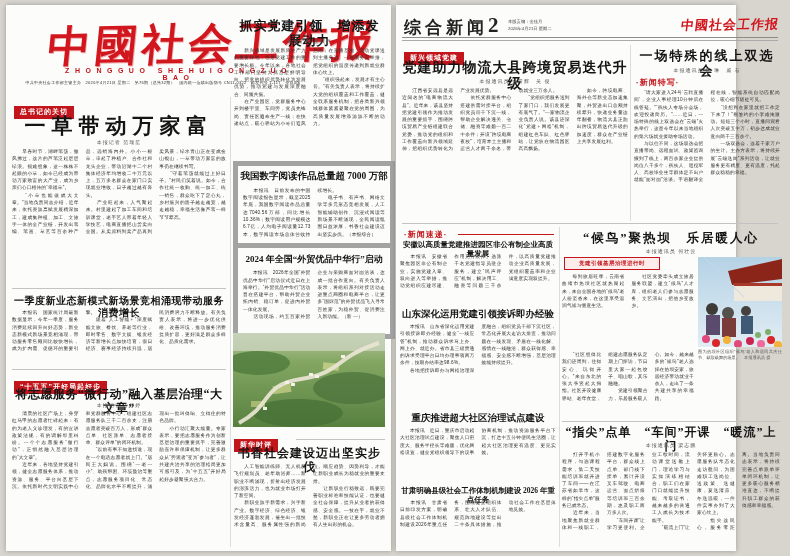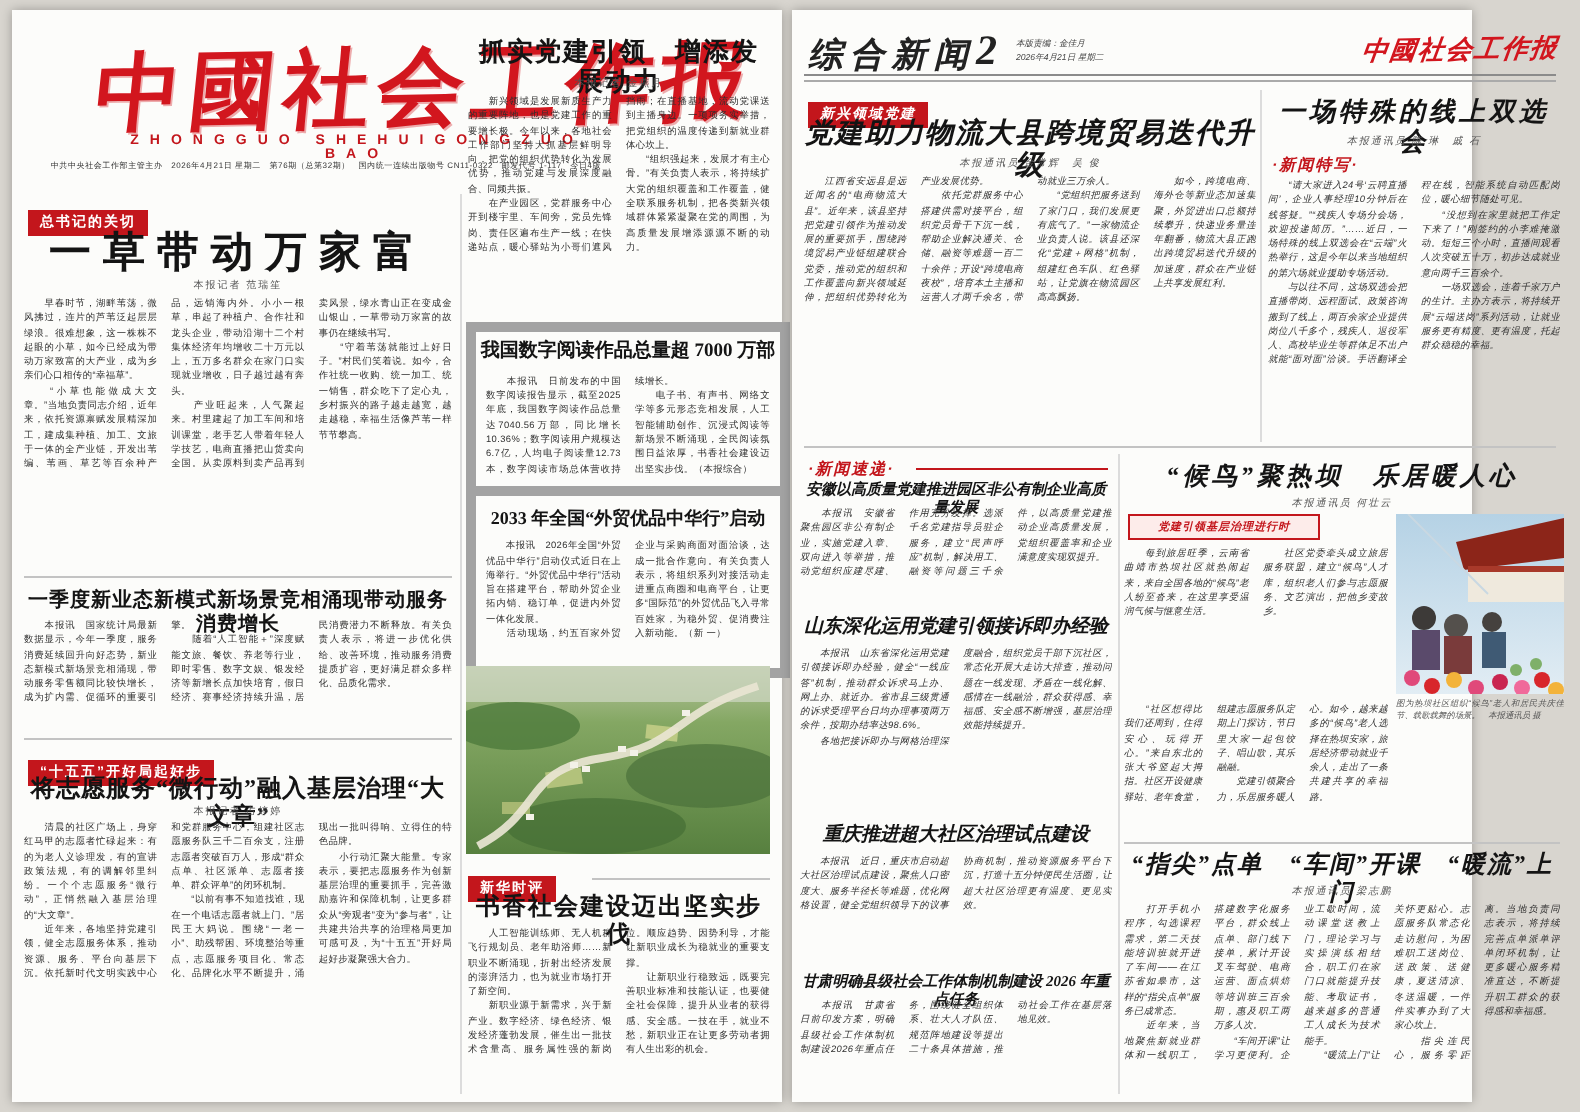--- a/index.html
+++ b/index.html
@@ -81,21 +81,21 @@
 　　在产业园区，党群服务中心开到楼宇里、车间旁，党员先锋岗、责任区遍布生产一线；在快递站点，暖心驿站为小哥们遮风挡雨；在直播基地，流动党课送到主播身边。一项项务实举措，把党组织的温度传递到新就业群体心坎上。
 　　“组织强起来，发展才有主心骨。”有关负责人表示，将持续扩大党的组织覆盖和工作覆盖，健全联系服务机制，把各类新兴领域群体紧紧凝聚在党的周围，为高质量发展增添源源不断的动力。</div>
 
     <div class="abs boxed" style="left:227px;top:156px;width:152px;height:77px;">
       <div class="hl" style="margin-top:5px;font-size:9.5px;">我国数字阅读作品总量超 7000 万部</div>
       <div class="body c2" style="margin:5px 5px 0;height:55px;">　　本报讯　日前发布的中国数字阅读报告显示，截至2025年底，我国数字阅读作品总量达7040.56万部，同比增长10.36%；数字阅读用户规模达6.7亿，人均电子阅读量12.73本，数字阅读市场总体营收持续增长。
 　　电子书、有声书、网络文学等多元形态竞相发展，人工智能辅助创作、沉浸式阅读等新场景不断涌现，全民阅读氛围日益浓厚，书香社会建设迈出坚实步伐。（本报综合）</div>
     </div>
 
     <div class="abs boxed" style="left:227px;top:238px;width:152px;height:86px;">
-      <div class="hl" style="margin-top:6px;font-size:9px;">2033 年全国“外贸优品中华行”启动</div>
+      <div class="hl" style="margin-top:6px;font-size:9px;">2024 年全国“外贸优品中华行”启动</div>
       <div class="body c2" style="margin:5px 5px 0;height:62px;">　　本报讯　2026年全国“外贸优品中华行”启动仪式近日在上海举行。“外贸优品中华行”活动旨在搭建平台，帮助外贸企业拓内销、稳订单，促进内外贸一体化发展。
 　　活动现场，约五百家外贸企业与采购商面对面洽谈，达成一批合作意向。有关负责人表示，将组织系列对接活动走进重点商圈和电商平台，让更多“国际范”的外贸优品飞入寻常百姓家，为稳外贸、促消费注入新动能。（新 一）</div>
     </div>
 
     <div class="abs" style="left:227px;top:328px;width:152px;height:94px;">
       <svg width="152" height="94" viewBox="0 0 152 94">
         <defs>
           <linearGradient id="g1" x1="0" y1="0" x2="0" y2="1">
             <stop offset="0" stop-color="#b9c6a0"></stop>
               <stop offset="0.3" stop-color="#84a763"></stop>
@@ -125,21 +125,21 @@
     <div class="abs" style="left:228px;top:428px;">
       <span class="badge">新华时评</span>
     </div>
     <div class="abs rule" style="left:290px;top:434px;width:89px;"></div>
     <div class="abs hl" style="left:228px;top:442px;width:151px;font-size:12px;letter-spacing:1px;">书香社会建设迈出坚实步伐</div>
     <div class="abs body c2" style="left:228px;top:458px;width:151px;height:84px;">　　人工智能训练师、无人机群飞行规划员、老年助浴师……新职业不断涌现，折射出经济发展的澎湃活力，也为就业市场打开了新空间。
 　　新职业源于新需求，兴于新产业。数字经济、绿色经济、银发经济蓬勃发展，催生出一批技术含量高、服务属性强的新岗位。顺应趋势、因势利导，才能让新职业成长为稳就业的重要支撑。
 　　让新职业行稳致远，既要完善职业标准和技能认证，也要健全社会保障，提升从业者的获得感、安全感。一技在手，就业不愁，新职业正在让更多劳动者拥有人生出彩的机会。</div>
   </div>
 
-  <div class="page" style="left:396px;width:340px;font-style:italic;">
+  <div class="page" style="left:396px;width:340px;">
 
     <div class="abs sechead" style="left:8px;top:11px;">综合新闻</div>
     <div class="abs pageno" style="left:92px;top:8px;">2</div>
     <div class="abs hdrinfo" style="left:112px;top:13px;">
       <div>本版责编：金佳月</div>
       <div>2026年4月21日 星期二</div>
     </div>
     <div class="abs minilogo" style="left:285px;top:11px;">中國社会工作报</div>
     <div class="abs" style="left:6px;top:32px;width:376px;border-top:1.5px solid #8b8b8b;"></div>
     <div class="abs" style="left:6px;top:35px;width:376px;border-top:0.5px solid #aaa;"></div>

